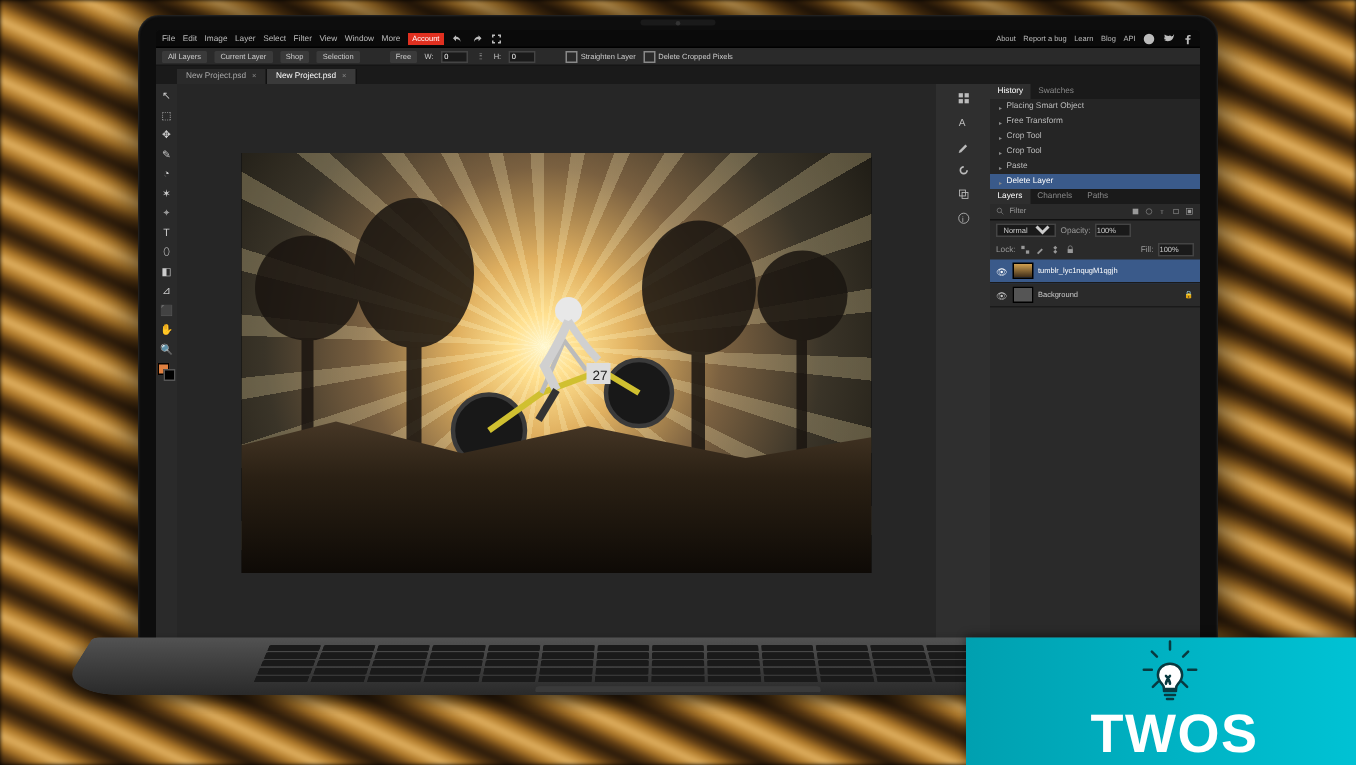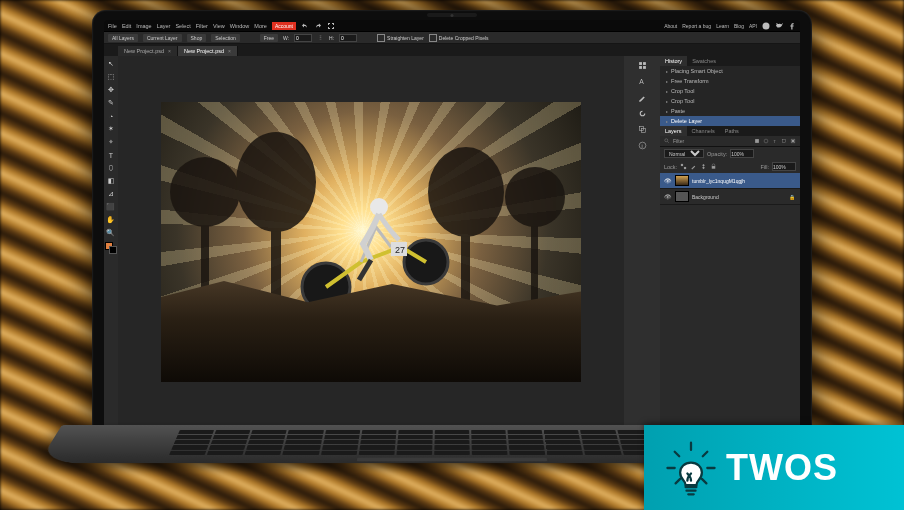--- a/index.html
+++ b/index.html
@@ -110,21 +110,21 @@
 .layer .thumb{width:14px;height:11px;background:#555;border:1px solid #000;}
 .layer .thumb.img{background:linear-gradient(#d0a050,#3a2a18);}
 .layer .nm{flex:1;font-size:5px;overflow:hidden;text-overflow:ellipsis;white-space:nowrap;}
 .layer .lk{font-size:5px;}
 
 
 .twos-badge{
   position:absolute; right:0; bottom:0; width:260px; height:85px;
   background:linear-gradient(90deg,#00a0b0 0%,#00c2d4 100%);
   display:flex; align-items:center; justify-content:flex-start;
-  padding-left:18px; box-shadow:0 -2px 6px rgba(0,0,0,0.4);
+  padding-left:18px; box-shadow:0 -2px 6px rgba(0,0,0,0.4);flex-direction:column;
 }
 .twos-badge .bulb{width:58px;height:58px;margin-right:6px;}
 .twos-badge .txt{font-family:"Arial Black",Arial,sans-serif;font-weight:900;font-size:36px;color:#fff;letter-spacing:1px;}
 </style>
 </head>
 <body>
 
 <div class="bg"></div>
 
 <div class="laptop">

